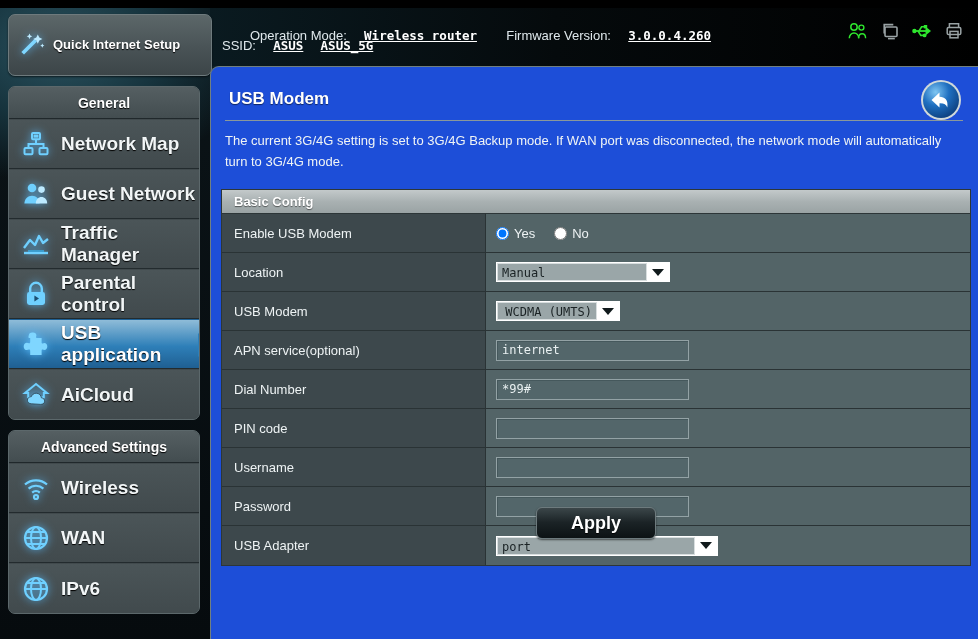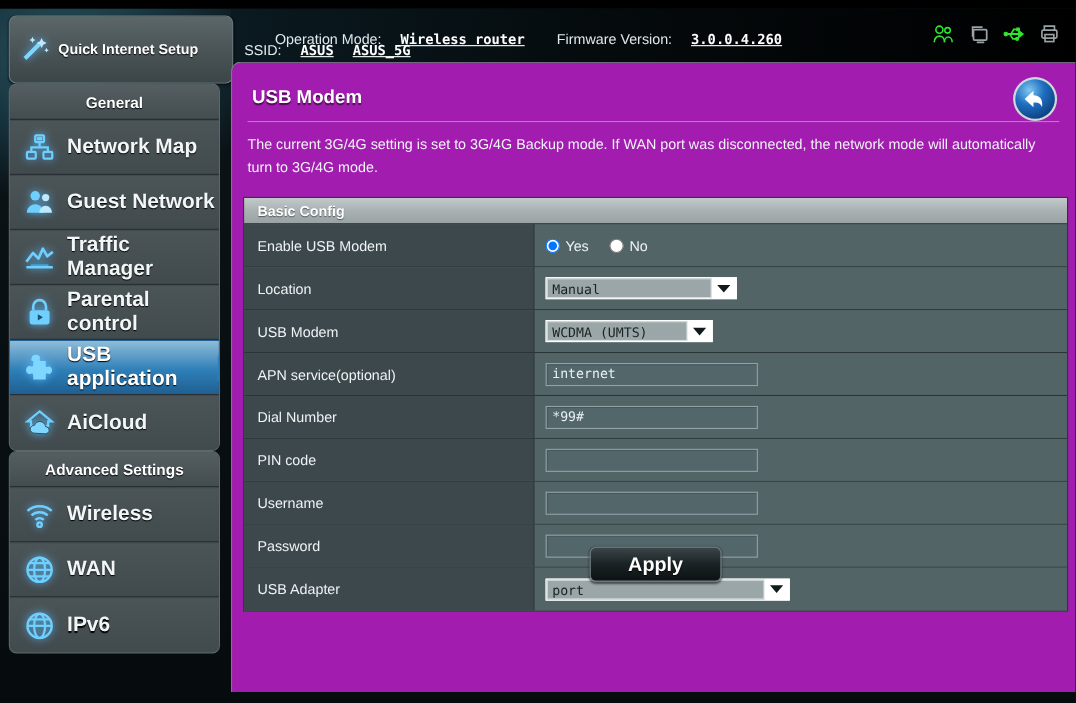--- a/index.html
+++ b/index.html
@@ -65,20 +65,21 @@
     display: flex; align-items: center; gap: 6px;
     padding: 0 8px;
     box-shadow: 0 1px 2px rgba(0,0,0,.6);
   }
   .qis-label {
     color: #ffffff; font-size: 13px; font-weight: bold; line-height: 16px;
     text-shadow: 0 1px 1px #000;
   }
 
   .nav-group {
+    margin-top: 10px;
     background: #404b4e;
     border: 1px solid #5c686b;
     border-radius: 7px;
     overflow: hidden;
   }
   .nav-title {
     height: 32px; line-height: 32px; text-align: center;
     color: #ffffff; font-size: 14px; font-weight: bold;
     background: linear-gradient(180deg, #555f62 0%, #434d50 100%);
     border-bottom: 1px solid #20282b;
@@ -107,23 +108,23 @@
     border-left: 12px solid #2e7fb8;
   }
   .nav-icon {
     width: 30px; height: 30px; flex: 0 0 30px;
     display: flex; align-items: center; justify-content: center;
     filter: drop-shadow(0 0 4px rgba(90,190,255,.85));
   }
 
   
   .main {
-    position: absolute; left: 210px; top: 56px;
+    position: absolute; left: 210px; top: 66px;
     width: 768px; height: 573px;
-    background: #a21caf;
+    background: #1d4ed8;
     border-top-left-radius: 9px;
     border-left: 1px solid #71807f;
     border-top: 1px solid #71807f;
   }
   .page-title {
     position: absolute; left: 18px; top: 22px;
     color: #ffffff; font-size: 17px; font-weight: bold;
     text-shadow: 0 1px 1px rgba(0,0,0,.55);
   }
   .title-rule {
@@ -211,21 +212,21 @@
     background: #ffffff;
     display: flex; align-items: center; justify-content: center;
   }
   .sel .sel-arrow i {
     display: block; width: 0; height: 0;
     border-left: 6px solid transparent;
     border-right: 6px solid transparent;
     border-top: 7px solid #111a1c;
   }
   .sel-location { width: 174px; }
-  .sel-modem   { width: 152px; }
+  .sel-modem   { width: 124px; text-align: right; }
   .sel-adapter { width: 222px; }
 
   .radio-wrap { display: flex; align-items: center; gap: 5px; font-size: 13px; color: #eef3f4; }
   .radio-wrap .rgap { width: 9px; }
   input[type=radio] { width: 13px; height: 13px; margin: 0; cursor: pointer; }
 
   .apply-wrap {
     position: absolute; left: 10px; top: 440px; width: 750px;
     display: flex; justify-content: center;
   }

